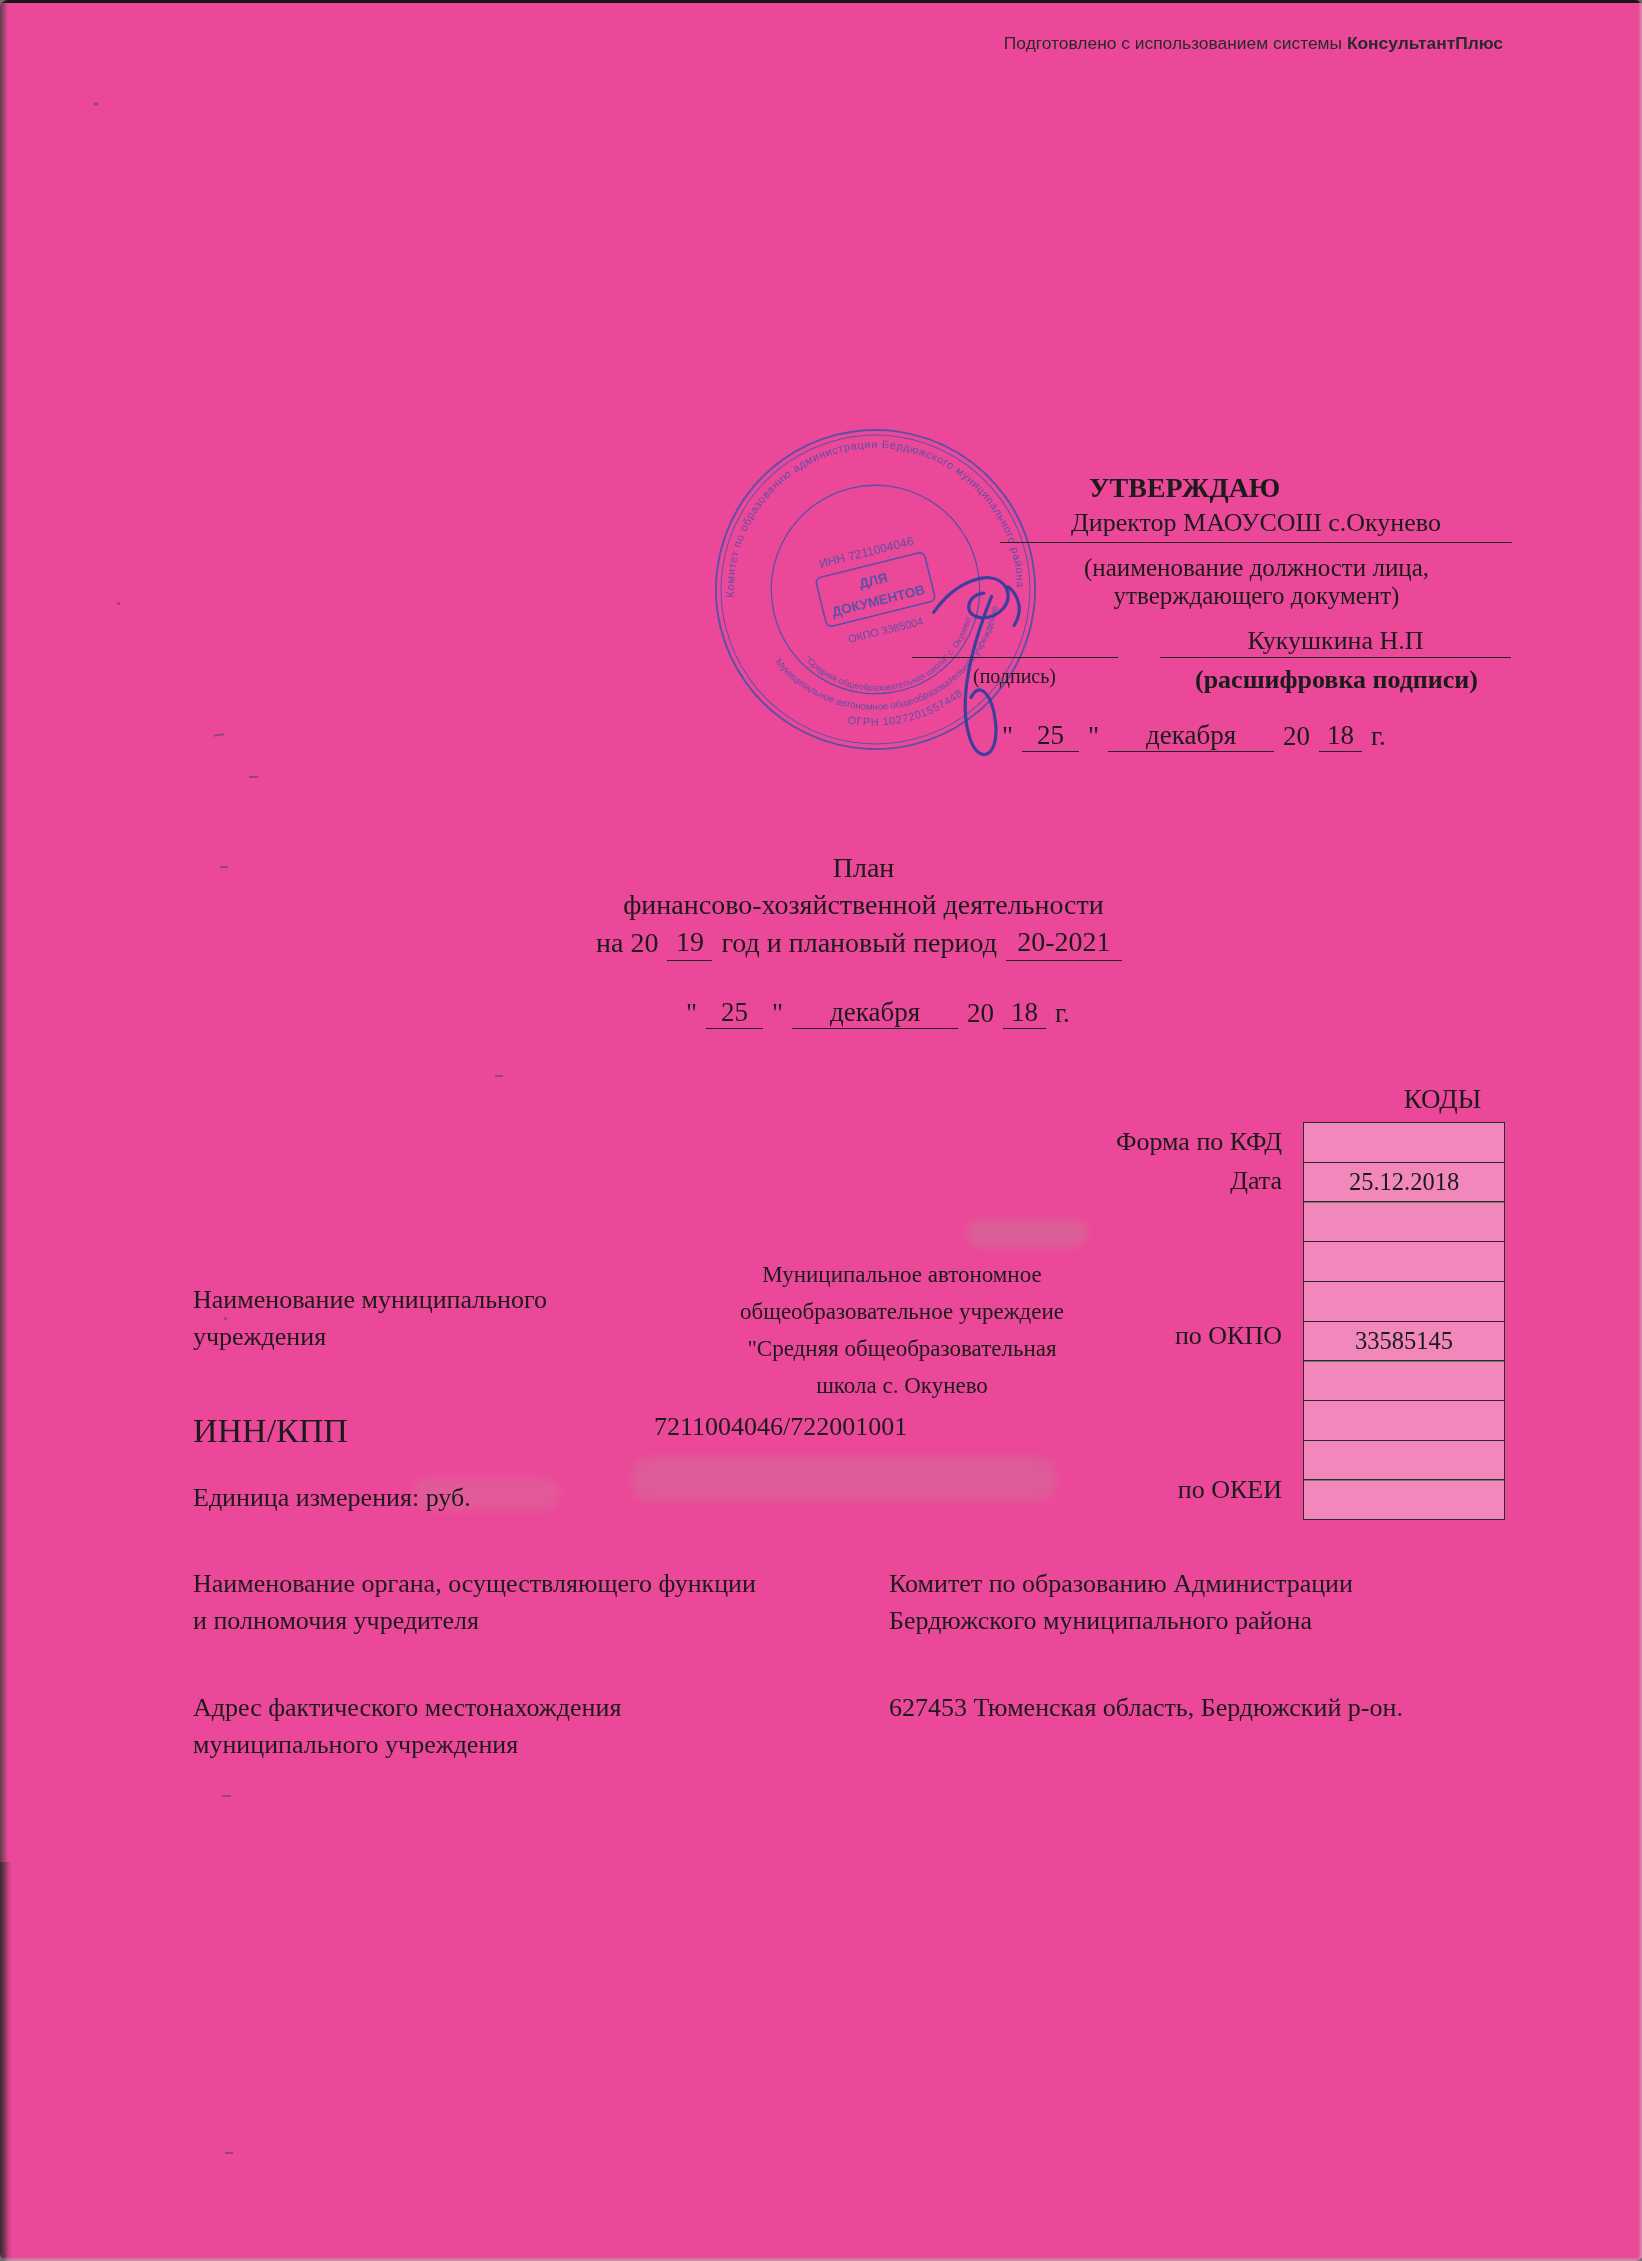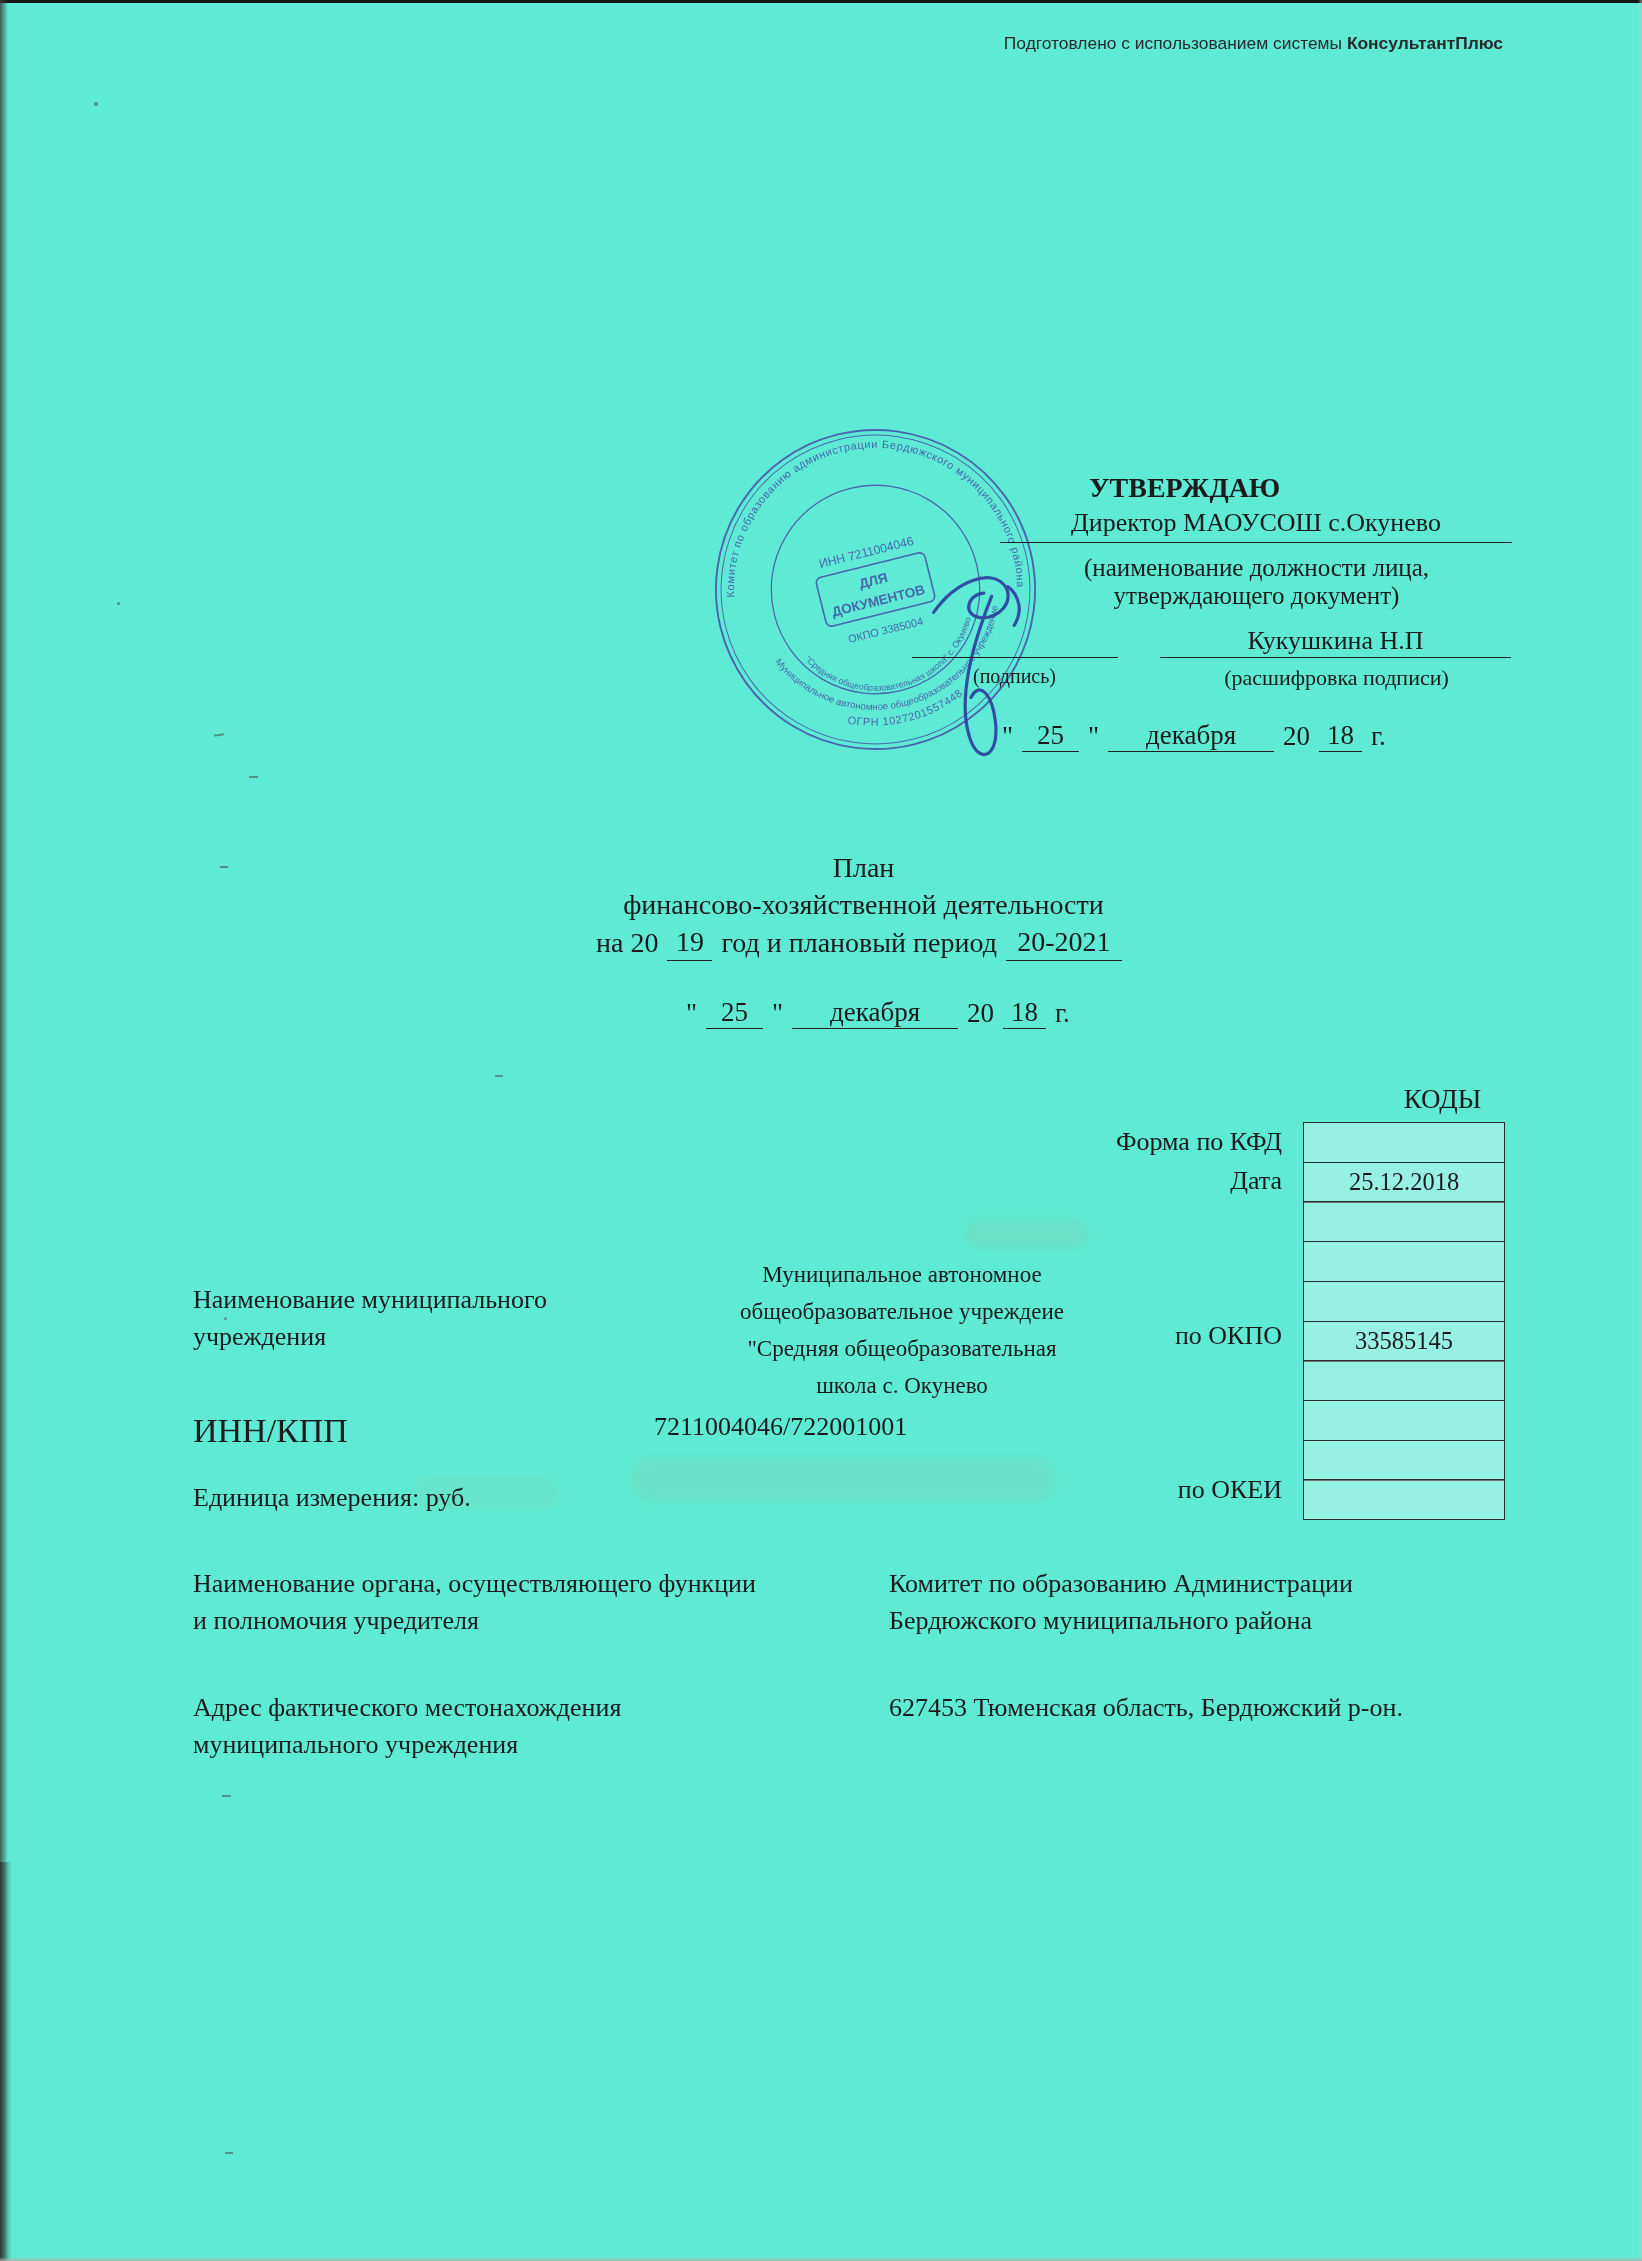--- a/index.html
+++ b/index.html
@@ -1,17 +1,17 @@
 <!DOCTYPE html>
 <html style="font-size:10.3px"><head>
 <meta charset="utf-8">
 <style>
   html,body{margin:0;padding:0;background:#6e6e6a;}
-  .page{position:relative;width:1643px;height:2261px;background:#5eead4;overflow:hidden;
-        font-family:"Liberation Serif",serif;color:#1b1b1b;}
+  .page{position:relative;width:1643px;height:2261px;background:#ec4899;overflow:hidden;
+        font-family:"Liberation Serif",serif;color:#1b1b1b;border-radius:8px;}
   .abs{position:absolute;}
   .ctr{text-align:center;}
   .ul{border-bottom:1.9px solid #222;}
   .b{font-weight:bold;}
   .fl{display:inline-flex;align-items:flex-end;}
   .gap > *{margin-right:9px;}
   .codes-box{position:absolute;width:202px;}
   .code-row{height:39px;border:1.3px solid #2b2b2b;margin-top:-1.3px;text-align:center;
             font-size:24.5px;line-height:37px;background:rgba(255,255,255,.35);}
   .code-row:first-child{margin-top:0;}
@@ -99,21 +99,21 @@
 
   <div class="abs ctr ul" style="left:1000px;top:508px;width:512px;font-size:26px;padding-bottom:3.9px;">Директор МАОУСОШ с.Окунево</div>
 
   <div class="abs ctr note" style="left:1060px;top:554px;width:393px;">(наименование должности лица,</div>
   <div class="abs ctr note" style="left:1060px;top:582px;width:393px;">утверждающего документ)</div>
 
   <div class="abs ul" style="left:912px;top:624px;width:206px;height:33px;"></div>
   <div class="abs ctr ul" style="left:1160px;top:624px;width:351px;font-size:26px;height:33px;line-height:33px;">Кукушкина Н.П</div>
 
   <div class="abs ctr" style="left:918px;top:665px;width:193px;font-size:20px;">(подпись)</div>
-  <div class="abs ctr" style="left:1166px;top:665px;width:341px;font-size:22px;">(расшифровка подписи)</div>
+  <div class="abs ctr" style="left:1166px;top:665px;width:341px;font-size:26px;font-weight:bold;">(расшифровка подписи)</div>
 
   <div class="abs fl gap" style="left:1002px;top:720px;font-size:27px;">
     <span>"</span>
     <span class="ul ctr" style="min-width:57px;">25</span>
     <span>"</span>
     <span class="ul ctr" style="min-width:166px;">декабря</span>
     <span>20</span>
     <span class="ul ctr" style="min-width:43px;">18</span>
     <span>г.</span>
   </div>

